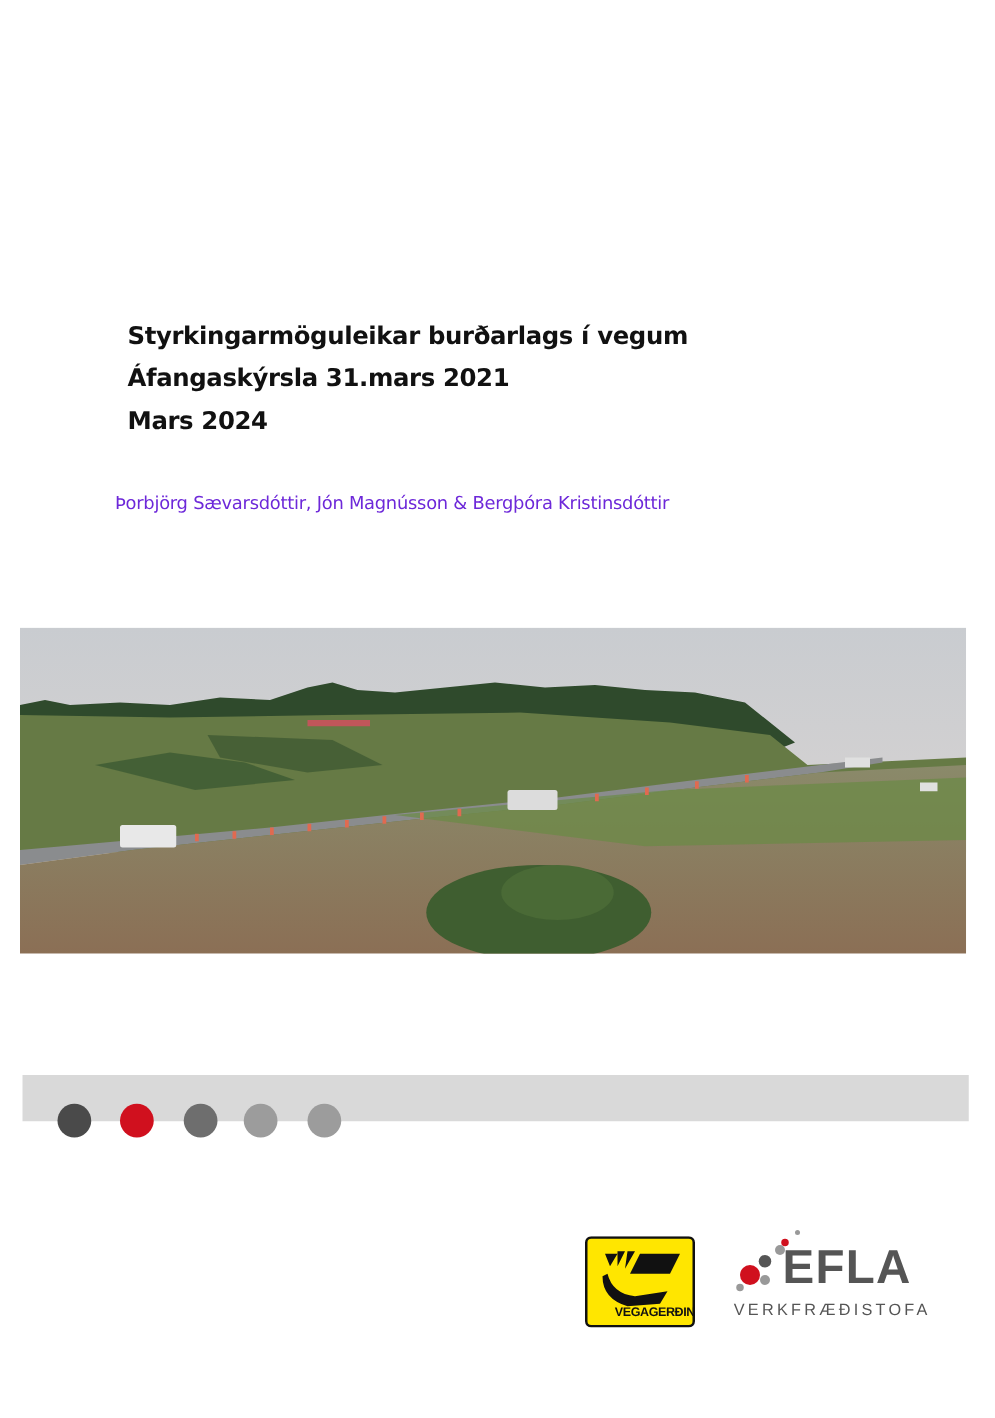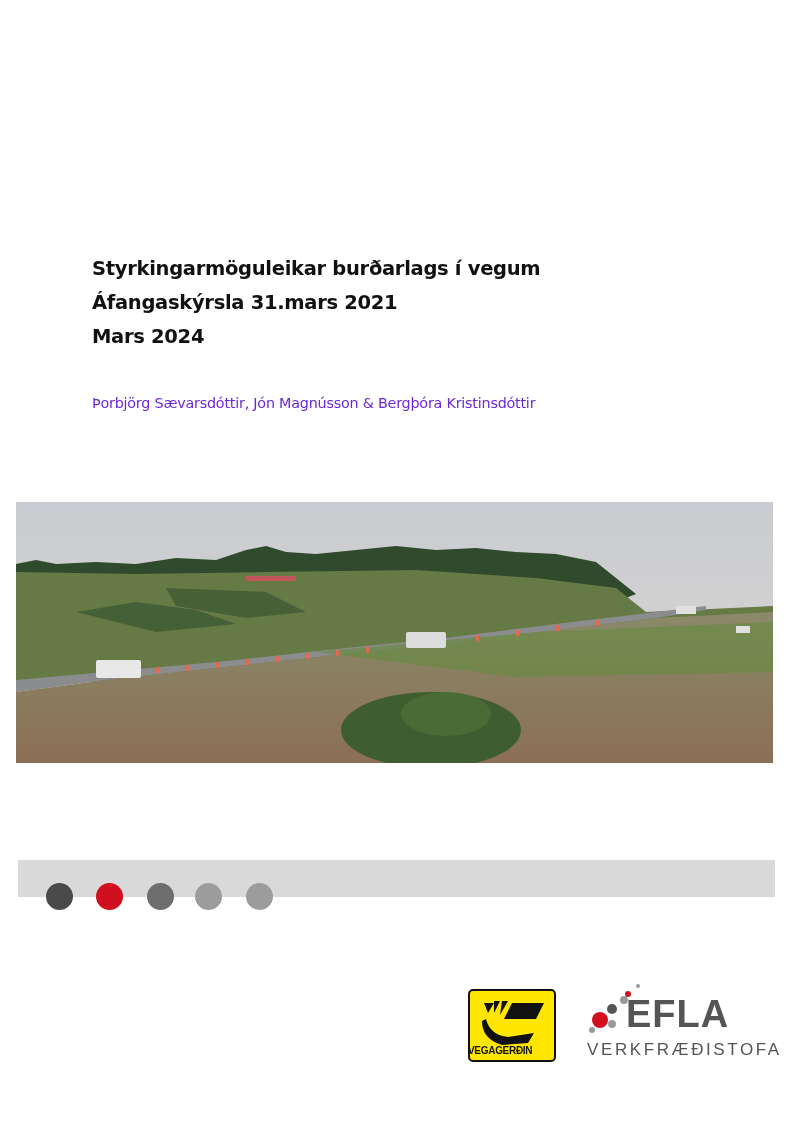--- a/index.html
+++ b/index.html
@@ -1,28 +1,28 @@
 <!DOCTYPE html>
 <html><head>
 <meta charset="utf-8">
 <style>
   html, body { margin: 0; padding: 0; background: #ffffff; }
   body { width: 796px; height: 1134px; position: relative; overflow: hidden; font-family: "Liberation Sans", "DejaVu Sans", sans-serif; }
   .title-block { position: absolute; left: 92px; top: 252px; }
-  .title-line { font-family: "DejaVu Sans", "Liberation Sans", sans-serif; font-weight: bold; font-size: 19.5px; color: #111; line-height: 34px; letter-spacing: -0.3px; white-space: nowrap; }
+  .title-line { font-family: "DejaVu Sans", "Liberation Sans", sans-serif; font-weight: bold; font-size: 19.5px; color: #111; line-height: 34px; letter-spacing: -0.3px; white-space: nowrap; margin-left: 10px; }
   .authors { position: absolute; left: 92px; top: 395px; font-family: "DejaVu Sans", "Liberation Sans", sans-serif; font-weight: normal; font-size: 14.3px; color: #6d28d9; letter-spacing: -0.2px; white-space: nowrap; }
   .photo { position: absolute; left: 16px; top: 502px; width: 757px; height: 261px; overflow: hidden; }
   .photo svg { display: block; }
   .bar { position: absolute; left: 18px; top: 860px; width: 757px; height: 37px; background: #d9d9d9; }
   .dot { position: absolute; top: 883px; width: 27px; height: 27px; border-radius: 50%; }
   .logo-vega { position: absolute; left: 468px; top: 989px; width: 88px; height: 73px; }
   .logo-efla { position: absolute; left: 586px; top: 982px; width: 170px; height: 75px; }
-  .vega-text { position: absolute; left: 0; right: 0; bottom: 6px; text-align: left; font-family: "Liberation Sans", sans-serif; font-weight: bold; font-size: 10px; color: #111; letter-spacing: -0.3px; }
+  .vega-text { position: absolute; left: 0; right: 0; bottom: 6px; text-align: right; font-family: "Liberation Sans", sans-serif; font-weight: bold; font-size: 10px; color: #111; letter-spacing: -0.3px; }
   .efla-word { position: absolute; left: 40px; top: 12px; font-family: "Liberation Sans", sans-serif; font-weight: bold; font-size: 38px; color: #555; letter-spacing: 1px; line-height: 40px; }
-  .efla-sub { position: absolute; left: 1px; top: 58px; font-family: "Liberation Sans", sans-serif; font-size: 17px; color: #555; letter-spacing: 2.6px; }
+  .efla-sub { position: absolute; left: 1px; top: 58px; font-family: "Liberation Sans", sans-serif; font-size: 13px; color: #555; letter-spacing: 2.6px; }
 </style>
 </head>
 <body>
 
 <div class="title-block">
   <div class="title-line">Styrkingarmöguleikar burðarlags í vegum</div>
   <div class="title-line">Áfangaskýrsla 31.mars 2021</div>
   <div class="title-line">Mars 2024</div>
 </div>
 

